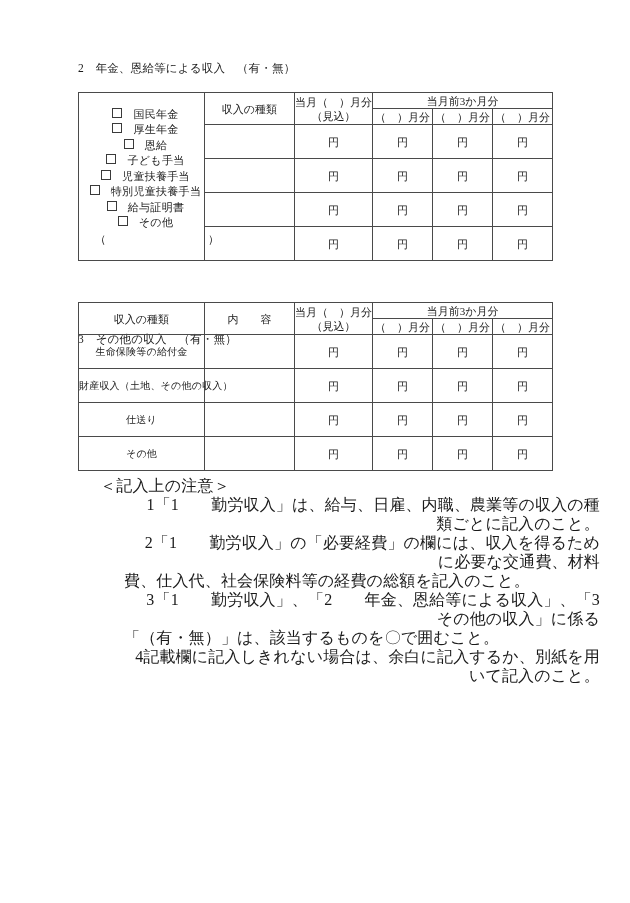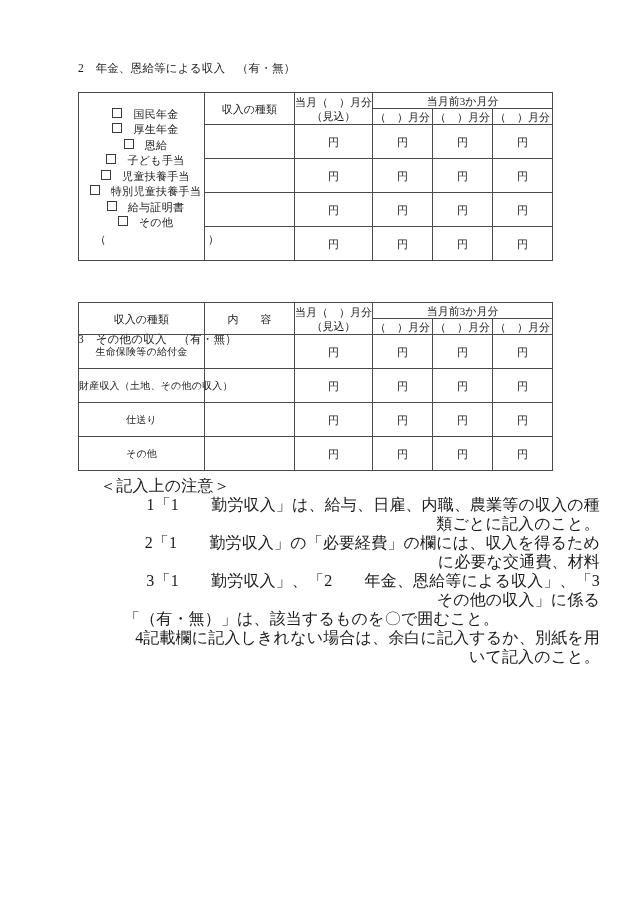--- a/index.html
+++ b/index.html
@@ -283,20 +283,21 @@
       </tr>
     </tbody>
   </table>
 
   <div id="notes">
     <div class="notes-head">＜記入上の注意＞</div>
 
     <div class="note"><span class="num">1</span><span>「1　　勤労収入」は、給与、日雇、内職、農業等の収入の種類ごとに記入のこと。</span></div>
 
     <div class="note"><span class="num">2</span><span>「1　　勤労収入」の「必要経費」の欄には、収入を得るために必要な交通費、材料</span></div>
+    <div class="note-cont">費、仕入代、社会保険料等の経費の総額を記入のこと。</div>
 
     <div class="note"><span class="num">3</span><span>「1　　勤労収入」、「2　　年金、恩給等による収入」、「3　　その他の収入」に係る</span></div>
     <div class="note-cont">「（有・無）」は、該当するものを〇で囲むこと。</div>
 
     <div class="note"><span class="num">4</span><span>記載欄に記入しきれない場合は、余白に記入するか、別紙を用いて記入のこと。</span></div>
 
   </div>
 
 </div>
 

